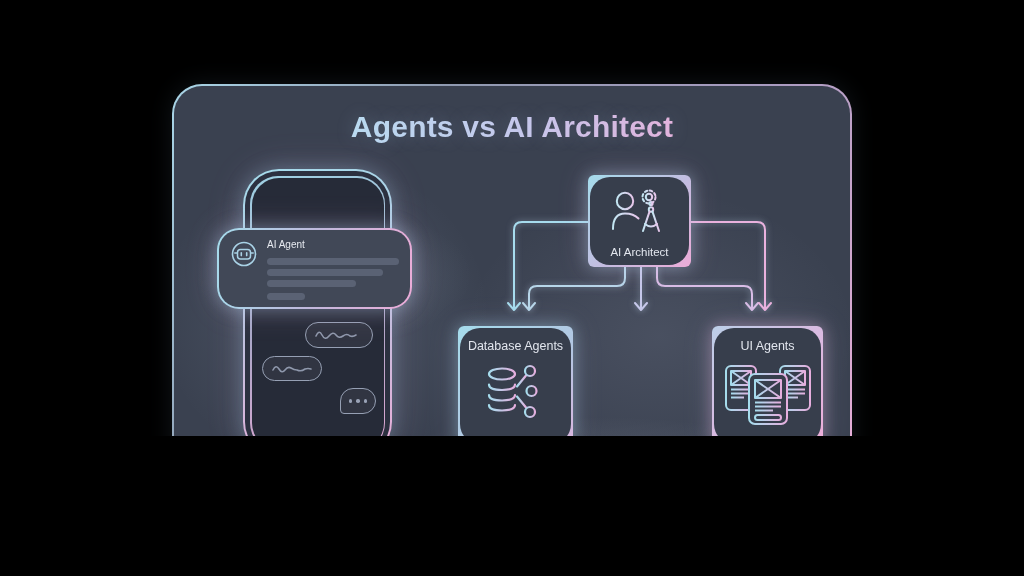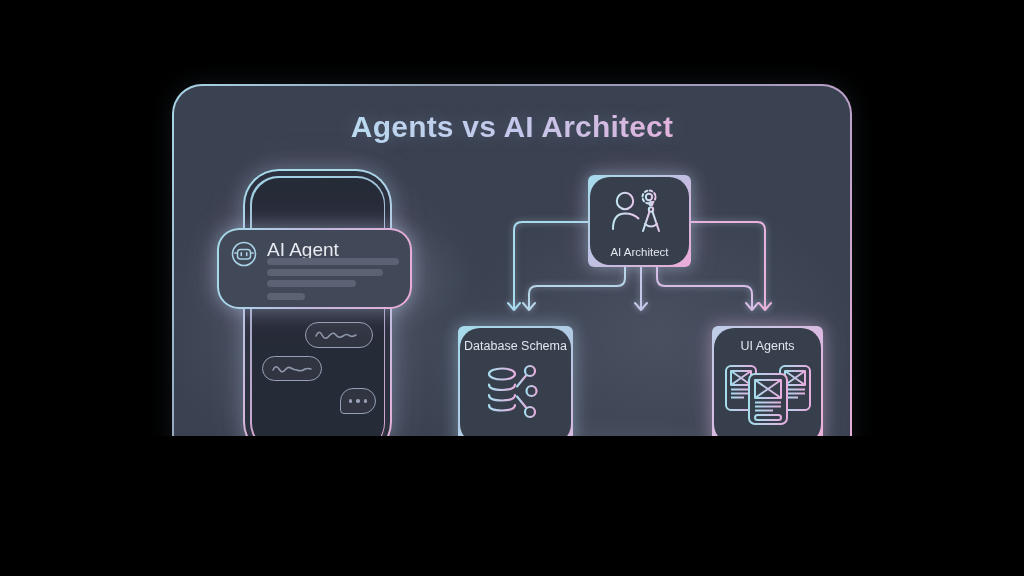--- a/index.html
+++ b/index.html
@@ -66,21 +66,21 @@
   .dots span { width: 3.5px; height: 3.5px; border-radius: 50%; background: #99a2b6; }
 
   
   .agent-card {
     left: 217px; top: 228px; width: 195px; height: 81px; border-radius: 22px;
     background: linear-gradient(100deg, #a5dcec 0%, #c0b8dc 50%, #ecacd8 100%);
     box-shadow: 0 0 18px rgba(165,215,240,0.35), 0 0 32px rgba(235,175,220,0.22);
   }
   .agent-card .gb-in { border-radius: 20px; background: #414857; }
   .robot-badge { position: absolute; left: 11px; top: 10px; }
-  .agent-label { position: absolute; left: 48px; top: 9px; font-size: 19px; color: #e7eaf0; font-weight: 500; }
+  .agent-label { position: absolute; left: 48px; top: 9px; font-size: 10px; color: #e7eaf0; font-weight: 500; }
   .skel { position: absolute; left: 48px; height: 7px; border-radius: 3.5px; background: #5a6274; }
   .skel.s1 { top: 28px; width: 132px; }
   .skel.s2 { top: 39px; width: 116px; }
   .skel.s3 { top: 50px; width: 89px; }
   .skel.s4 { top: 63px; width: 38px; }
 
   
   .node { border-radius: 6px; }
   .node .gb-in { border-radius: 20px; }
   .node-label { position: absolute; width: 100%; text-align: center; color: #e2e6ee; }
@@ -202,21 +202,21 @@
           <path d="M41.4,23.4 L48,43"></path>
           <path d="M34,36 Q40,41 46,36"></path>
         </g>
       </svg>
       <div class="node-label">AI Architect</div>
     </div>
   </div>
 
   <div class="gb node child c1">
     <div class="gb-in">
-      <div class="node-label">Database Schema</div>
+      <div class="node-label">Database Agents</div>
       <svg class="icon-svg" width="62" height="64" viewBox="0 0 62 64">
         <defs>
           <linearGradient id="dgrad" x1="0" y1="0" x2="1" y2="0">
             <stop offset="0" stop-color="#a5dcec"></stop>
               <stop offset="1" stop-color="#e6aede"></stop>
           </linearGradient>
         </defs>
         <g fill="none" stroke="url(#dgrad)" stroke-width="2.2" stroke-linecap="round">
           <ellipse cx="17" cy="12" rx="13" ry="5.5"></ellipse>
           <path d="M4,12 V43"></path>

